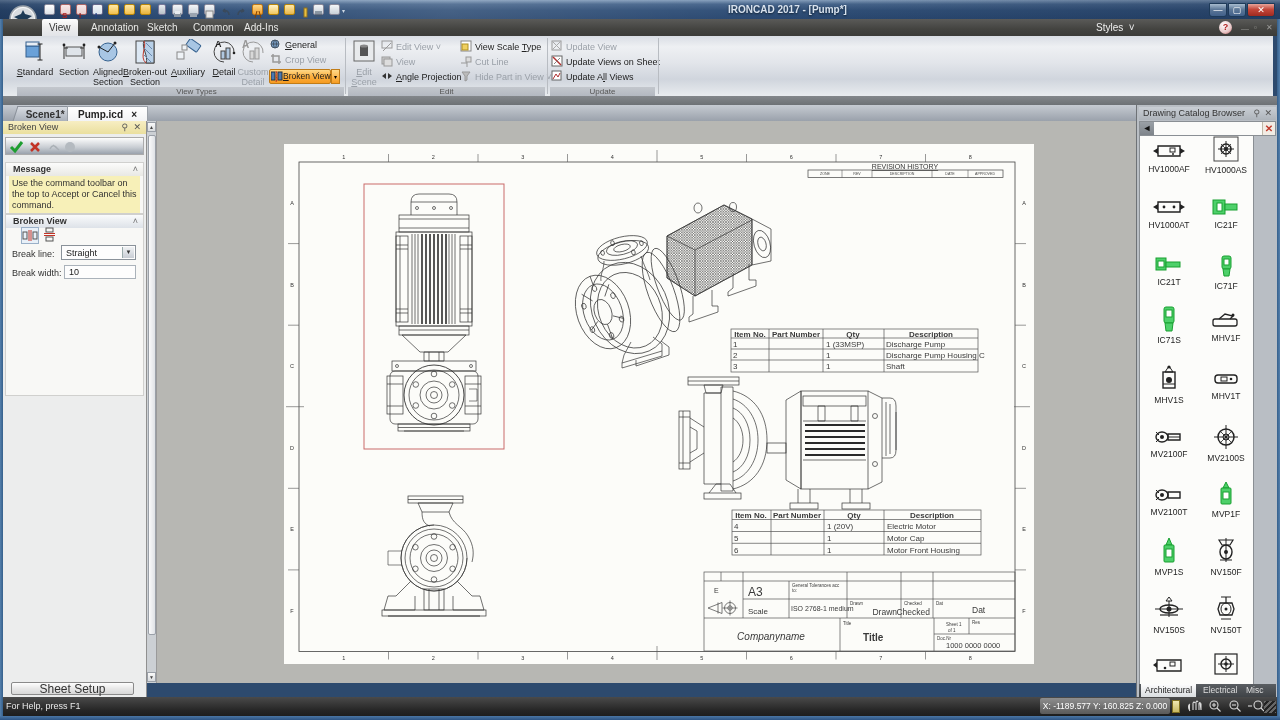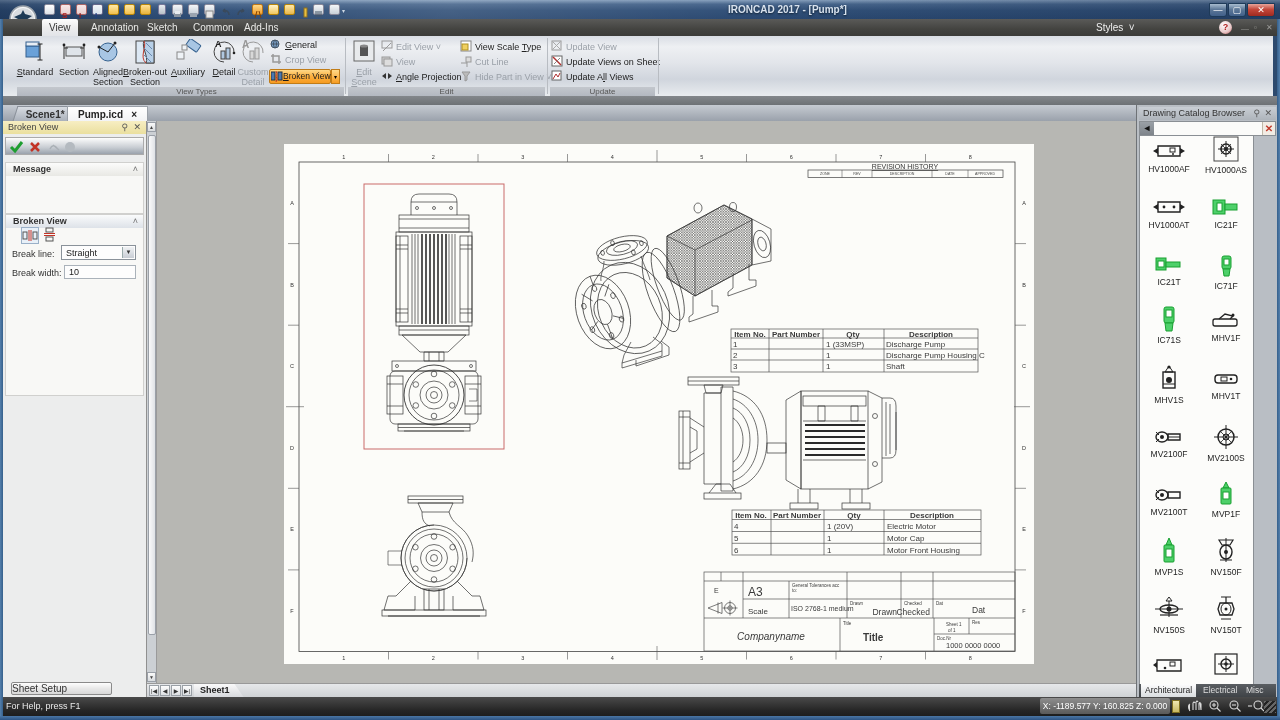--- a/index.html
+++ b/index.html
@@ -51,22 +51,22 @@
 
 #leftpanel { left:3px; top:121px; width:144px; height:576px; background:#eceded; border-right:1px solid #909090; }
 #lp-title { position:absolute; left:0; top:0; width:143px; height:13px; background:linear-gradient(180deg,#f7eec3,#eadf9e); 
   font-size:9px; color:#444; line-height:13px; padding-left:5px; }
 #lp-toolbar { position:absolute; left:2px; top:16px; width:139px; height:18px;
   background:linear-gradient(180deg,#fdfdfd,#c7ccd2 60%,#9aa2ac); border:1px solid #aaa; }
 .lp-sec { position:absolute; left:2px; width:139px; background:#f8f8f6; border:1px solid #d0d0ce; }
 .lp-sechdr { height:13px; font-size:9px; font-weight:bold; color:#333; line-height:13px; padding-left:7px;
   background:linear-gradient(180deg,#fcfcfb,#e8e8e4); }
 #lp-msg { margin:0 3px 3px 3px; background:#f7f0b8; font-size:9px; color:#333; padding:2px 3px; line-height:11px; }
-#sheet-setup { position:absolute; left:8px; top:561px; width:101px; height:13px; border:1px solid #8a8a8a; border-radius:2px;
-  background:linear-gradient(180deg,#fefefe,#e8e8e8 50%,#d8d8d8); font-size:10px; line-height:12px; color:#333; }
+#sheet-setup { position:absolute; left:8px; top:561px; width:123px; height:13px; border:1px solid #8a8a8a; border-radius:2px;
+  background:linear-gradient(180deg,#fefefe,#e8e8e8 50%,#d8d8d8); font-size:12px; text-align:center; line-height:12px; color:#333; }
 
 #vscroll { left:147px; top:121px; width:10px; height:562px; background:#ccd0d4; border-right:1px solid #9a9a9a;}
 #vthumb { position:absolute; left:1px; top:14px; width:8px; height:500px; background:linear-gradient(90deg,#fafafa,#dfe2e6); border:1px solid #9aa0a8; border-radius:2px;}
 #canvas { left:157px; top:121px; width:979px; height:562px; background:#b7b7b3; }
 #hscrollrow { left:147px; top:683px; width:989px; height:14px; background:linear-gradient(180deg,#e6e8ea,#cfd2d5); border-top:1px solid #999; }
 .navbtn { position:absolute; top:1px; width:10px; height:11px; background:linear-gradient(180deg,#fdfdfd,#dcdfe2); border:1px solid #9aa0a6; font-size:6px; text-align:center; line-height:11px; color:#333; }
 #sheet1tab { position:absolute; left:47px; top:0px; height:13px; padding:0 14px 0 6px; font-size:9px; font-weight:bold; color:#222; line-height:13px;
   background:linear-gradient(180deg,#fafafa,#d8dade); clip-path:polygon(0 0, calc(100% - 9px) 0, 100% 100%, 0 100%); }
 
 #rightpanel { left:1136px; top:105px; width:141px; height:592px; background:#b9bec4; border-left:1px solid #6e7276; }
@@ -313,20 +313,21 @@
     <div id="lp-toolbar">
       <svg width="130" height="16" style="margin-top:1px;">
         <path d="M5 8 l4 4 7 -9" stroke="#1e9e30" stroke-width="3" fill="none"></path>
         <path d="M25 4 l8 8 M33 4 l-8 8" stroke="#c23326" stroke-width="2.5" fill="none"></path>
         <path d="M44 10 q3 -6 7 -1 M47 6 l6 5" stroke="#aab0b6" stroke-width="1.5" fill="none"></path>
         <circle cx="64" cy="8" r="5" fill="#b4bac0"></circle>
       </svg>
     </div>
     <div class="lp-sec" style="top:41px; height:52px;">
       <div class="lp-sechdr">Message <span style="float:right; margin-right:5px; font-weight:normal; color:#777;">˄</span></div>
+      <div id="lp-msg">Use the command toolbar on the top to Accept or Cancel this command.</div>
     </div>
     <div class="lp-sec" style="top:93px; height:182px;">
       <div class="lp-sechdr" style="background:linear-gradient(180deg,#fafbfc,#dde2e8);">Broken View <span style="float:right; margin-right:5px; font-weight:normal; color:#777;">˄</span></div>
       <div style="position:absolute; left:15px; top:12px; width:18px; height:17px; border:1px solid #9ab0c8; background:#e8f0f8;">
         <svg width="16" height="15">
             <rect x="1" y="4" width="4" height="7" fill="none" stroke="#555"></rect>
             <rect x="11" y="4" width="4" height="7" fill="none" stroke="#555"></rect>
             <path d="M7 2v11M9 2v11" stroke="#c23326"></path>
           </svg>
       </div>
@@ -663,27 +664,20 @@
       <text x="559" y="481" font-size="4.5">Title</text>
       <text x="579" y="497" font-size="10" font-weight="bold">Title</text>
       <text x="662" y="482" font-size="4.5">Sheet 1</text>
       <text x="664" y="488" font-size="4.5">of 1</text>
       <text x="688" y="480" font-size="4.5">Res</text>
       <text x="653" y="496" font-size="4.5">Doc.Nr</text>
       <text x="662" y="504" font-size="7.5">1000 0000 0000</text>
     </g>
   </svg>
   </div>
-  <div class="abs" id="hscrollrow">
-    <div class="navbtn" style="left:2px;">|◀</div>
-    <div class="navbtn" style="left:13px;">◀</div>
-    <div class="navbtn" style="left:24px;">▶</div>
-    <div class="navbtn" style="left:35px;">▶|</div>
-    <div id="sheet1tab">Sheet1</div>
-  </div>
   <div class="abs" id="rightpanel">
     <div id="rp-title">Drawing Catalog Browser <span style="position:absolute; right:16px; top:0; color:#555;">⚲</span><span style="position:absolute; right:4px; top:0; color:#555;">✕</span></div>
     <div id="rp-toprow">
         <div id="rp-back">◄</div>
         <div id="rp-x">✕</div>
       </div>
     <div id="rp-list">
       <div class="cat-item" style="left:-1px; top:5px;">
           <svg width="34" height="20" viewBox="0 0 34 20">
             <path d="M6 5h22v10H6z" fill="none" stroke="#222" stroke-width="1.4"></path>

